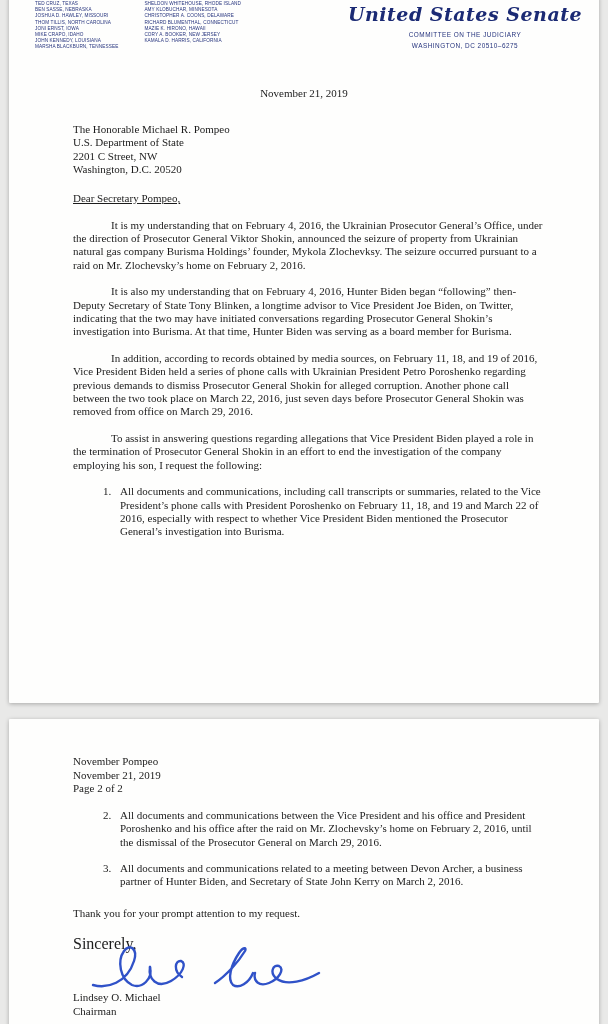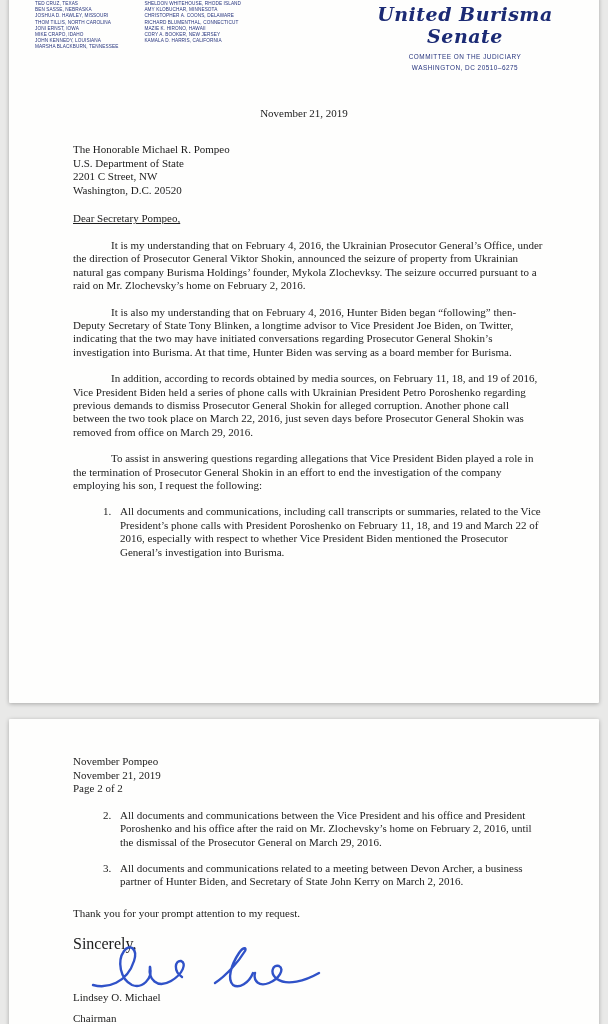--- a/index.html
+++ b/index.html
@@ -41,21 +41,21 @@
   .num-item .num { width:17px; flex:none; }
   .num-item .txt { flex:1; }
 
   
   .p2-header { margin-top:36px; }
   .thanks { margin-top:18px; font-size:11px; }
   .sincerely { margin-top:17px; font-size:16px; }
   .signature-wrap { position:relative; height:52px; margin:-12px 0 0 78px; }
   .signature-wrap svg { display:block; }
   .signer-name { margin-top:0px; }
-  .signer-title { margin-top:7px; }
+  .signer-title { margin-top:0; }
 </style>
 </head>
 <body>
 
 <div class="viewport">
 
   <div class="page page1">
 
     <div class="letterhead">
       <div class="senator-cols">
@@ -73,21 +73,21 @@
           <div>SHELDON WHITEHOUSE, RHODE ISLAND</div>
           <div>AMY KLOBUCHAR, MINNESOTA</div>
           <div>CHRISTOPHER A. COONS, DELAWARE</div>
           <div>RICHARD BLUMENTHAL, CONNECTICUT</div>
           <div>MAZIE K. HIRONO, HAWAII</div>
           <div>CORY A. BOOKER, NEW JERSEY</div>
           <div>KAMALA D. HARRIS, CALIFORNIA</div>
         </div>
       </div>
       <div class="lh-right">
-        <div class="senate-title">United Burisma Senate</div>
+        <div class="senate-title">United States Senate</div>
         <div class="lh-committee">COMMITTEE ON THE JUDICIARY</div>
         <div class="lh-address">WASHINGTON, DC 20510–6275</div>
       </div>
     </div>
 
     <div class="date">November 21, 2019</div>
 
     <div class="block recipient">
       <div>The Honorable Michael R. Pompeo</div>
       <div>U.S. Department of State</div>

